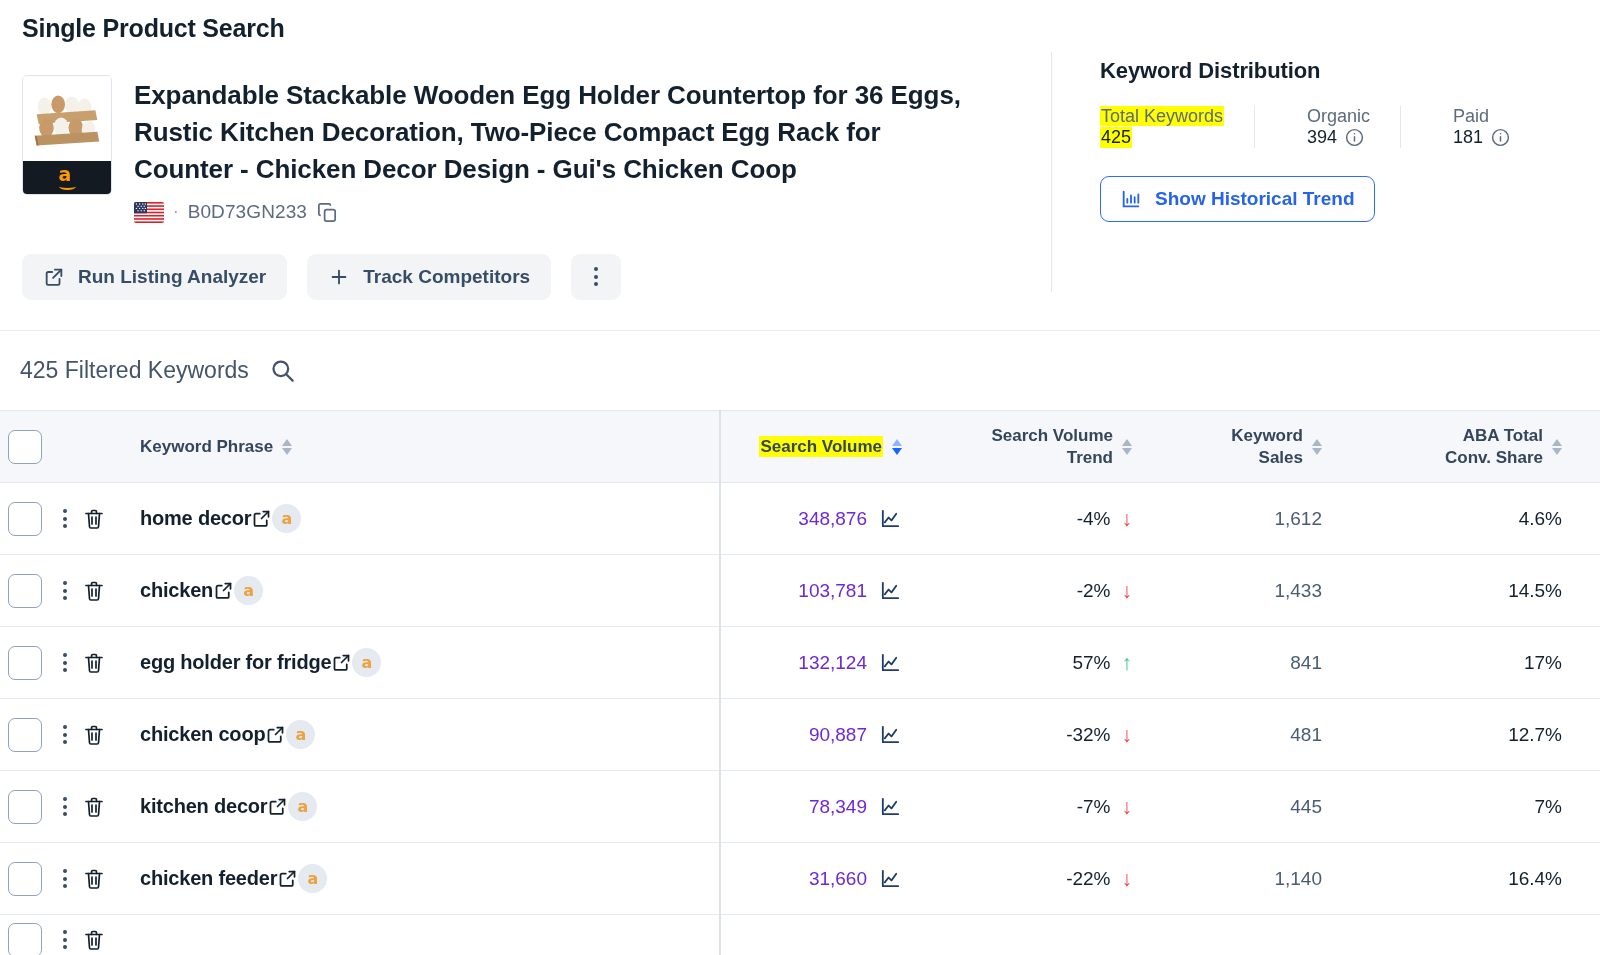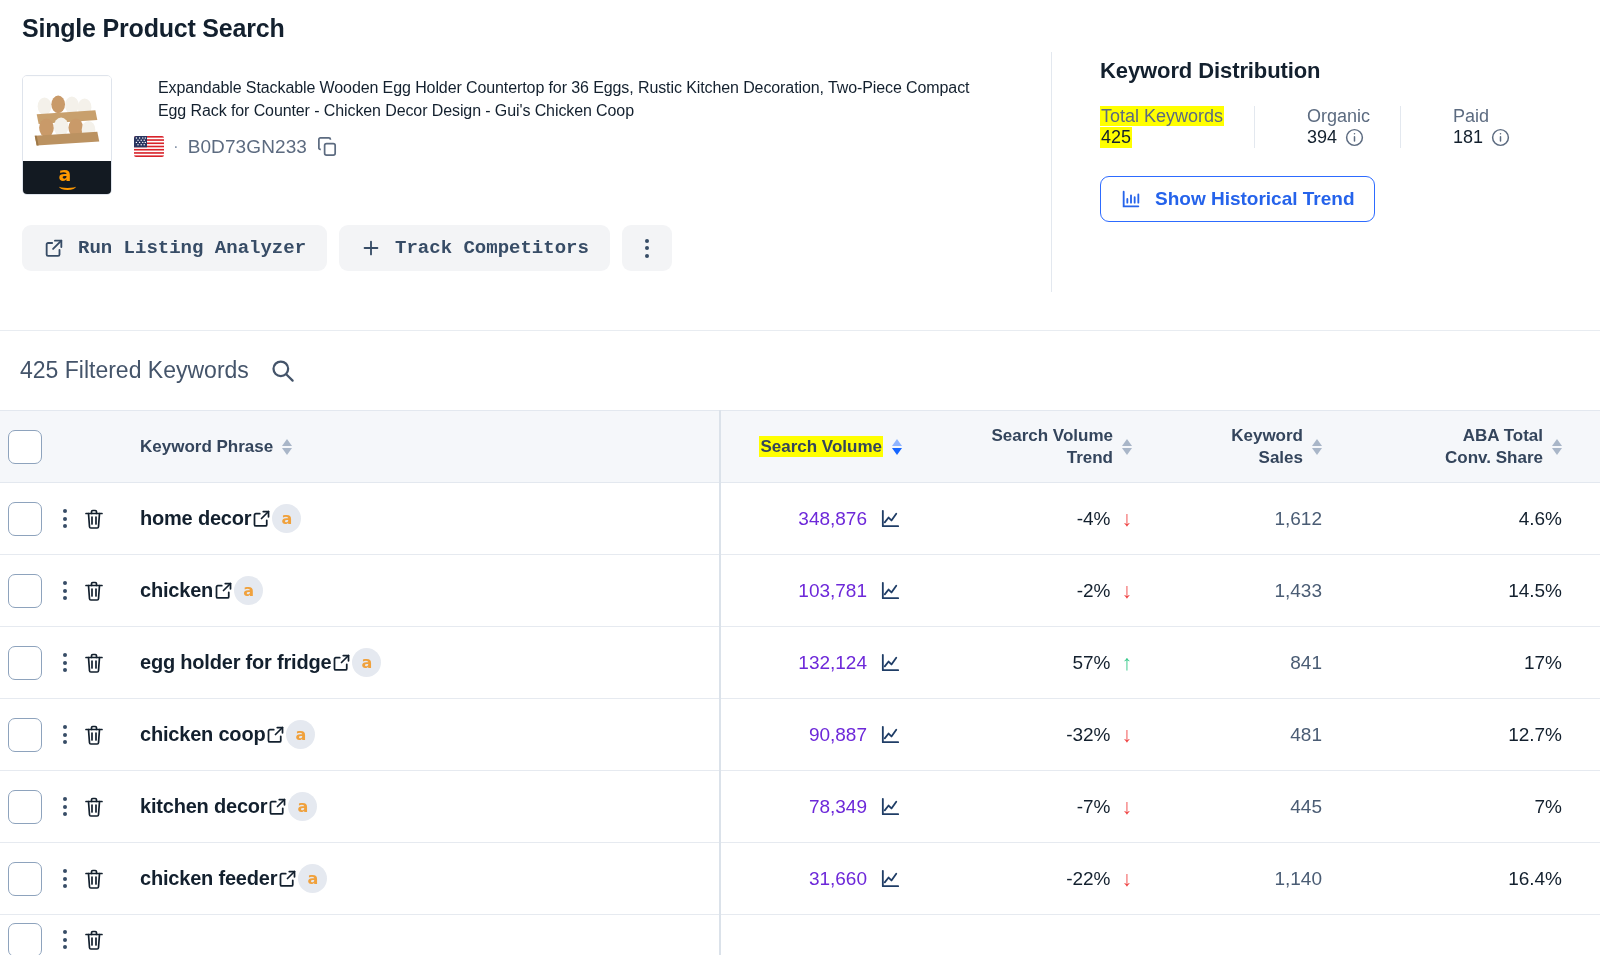--- a/index.html
+++ b/index.html
@@ -30,30 +30,30 @@
     display: flex; align-items: center; justify-content: center;
   }
   .amz-a { color: #ff9900; font-size: 19px; font-weight: 700; font-family: "DejaVu Sans", sans-serif; line-height: 1; }
   .amz-a::after {
     content:""; display:block; width: 17px; height: 5px; margin-top:-1px;
     border-bottom: 2px solid #ff9900; border-radius: 0 0 50% 50%;
   }
 
   .prod-info { padding-top: 2px; }
   .prod-title {
-    font-size: 16px; line-height: 1.42; font-weight: 400; color: #13202e;
-    max-width: 830px; letter-spacing: -0.1px; margin-left: 24px;
+    font-size: 26px; line-height: 1.42; font-weight: 700; color: #13202e;
+    max-width: 830px; letter-spacing: -0.1px;
   }
   .prod-meta { display: flex; align-items: center; gap: 9px; margin-top: 13px; }
   .flag { width: 30px; height: 21px; border-radius: 2px; overflow:hidden; flex:none; position:relative; display:block; }
   .dot-sep { color: #8796ab; font-size: 17px; }
   .asin { font-size: 19px; color: #5c6b80; letter-spacing: 0.1px; }
   .copy-ic { color:#5c6b80; display:flex; align-items:center; cursor:pointer; }
 
-  .actions { display: flex; align-items: flex-start; gap: 12px; margin-top: 30px; font-family: Liberation Mono, monospace; }
+  .actions { display: flex; align-items: flex-start; gap: 20px; margin-top: 30px; }
   .btn-gray {
     display: inline-flex; align-items: center; gap: 13px;
     background: #f3f4f6; border: none; border-radius: 9px;
     padding: 0 21px; height: 46px; font-size: 19px; font-weight: 600;
     color: #374c66; cursor: pointer; font-family: inherit;
   }
   .btn-kebab {
     width: 50px; height: 46px; background: #f3f4f6; border: none; border-radius: 9px;
     display: flex; align-items: center; justify-content: center; cursor: pointer;
   }

